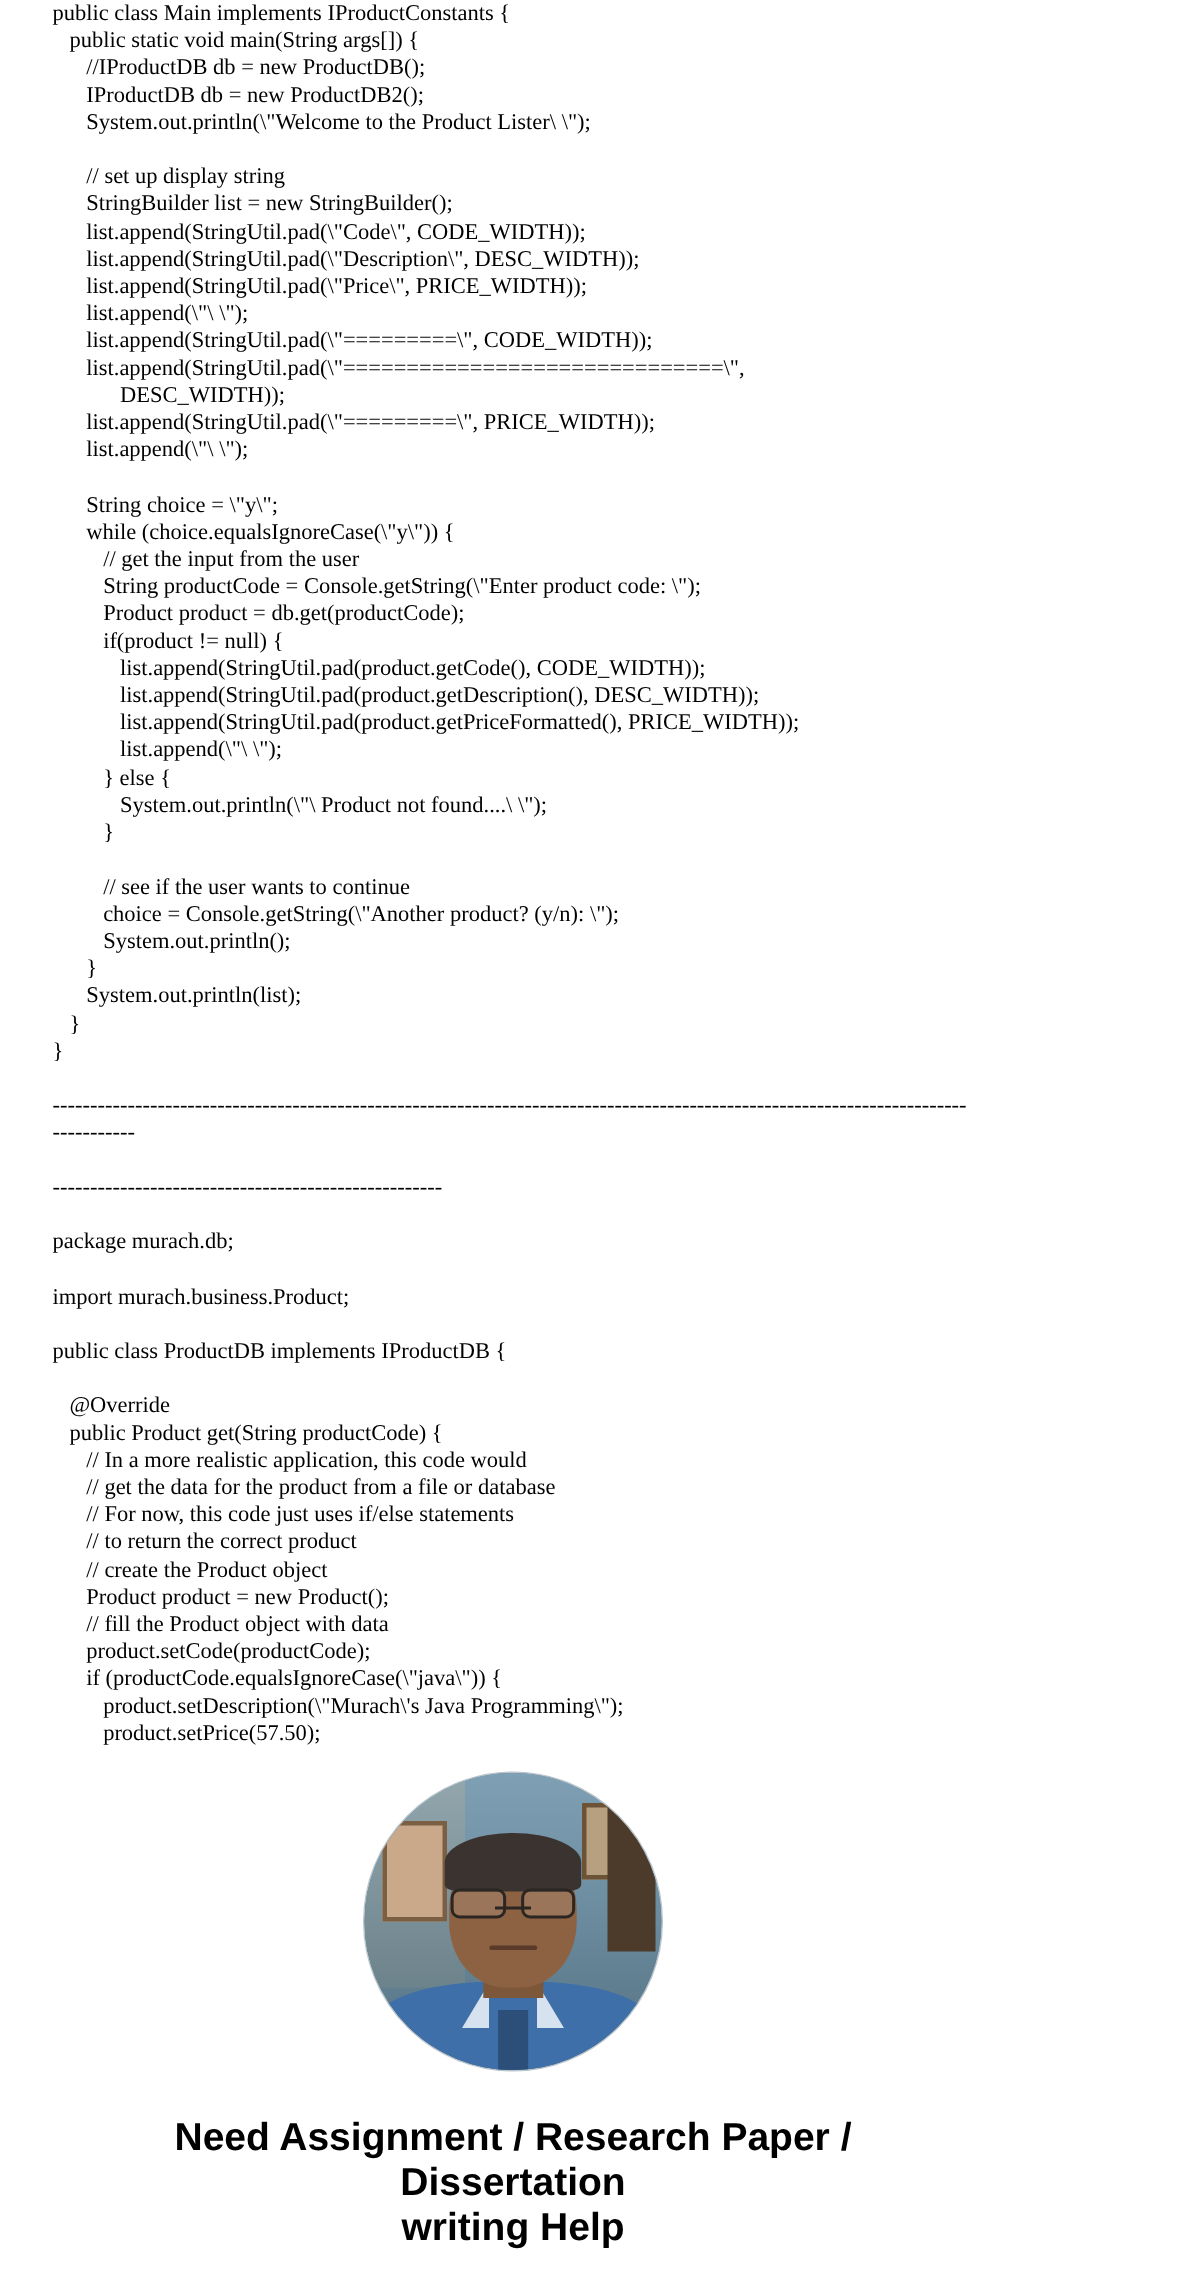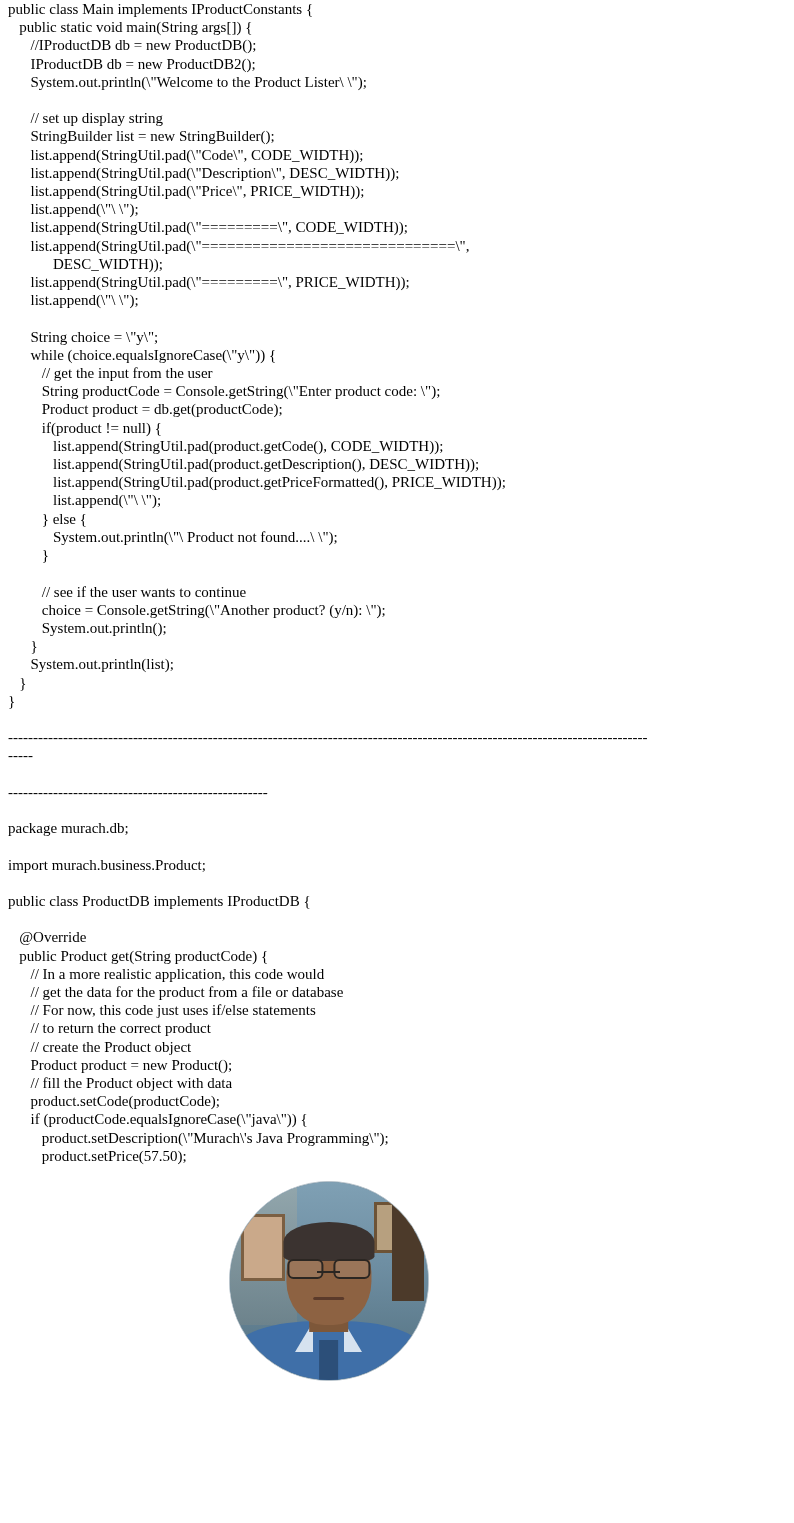--- a/index.html
+++ b/index.html
@@ -11,20 +11,21 @@
     width: 794px;
     min-height: 1523px;
     font-family: "Liberation Serif", serif;
     color: #000000;
     position: relative;
   }
   .page {
     width: 657px;
     position: relative;
     box-sizing: border-box;
+    padding-left: 27px;
   }
   .code-block {
     padding: 0 8px;
     font-family: "Liberation Serif", serif;
     font-size: 15px;
     line-height: 18.2px;
     white-space: pre-wrap;
   }
   .code-line {
     white-space: pre;
@@ -226,15 +227,20 @@
         <div class="av-hair"></div>
         <div class="av-glasses">
           <div class="av-lens l"></div>
           <div class="av-lens r"></div>
         </div>
         <div class="av-bridge"></div>
         <div class="av-mouth"></div>
       </div>
     </div>
 
+    <div class="headline">
+      <span>Need Assignment / Research Paper / Dissertation</span>
+      <br>
+      <span>writing Help</span>
+    </div>
   </div>
 
 </div>
 
 </body></html>

